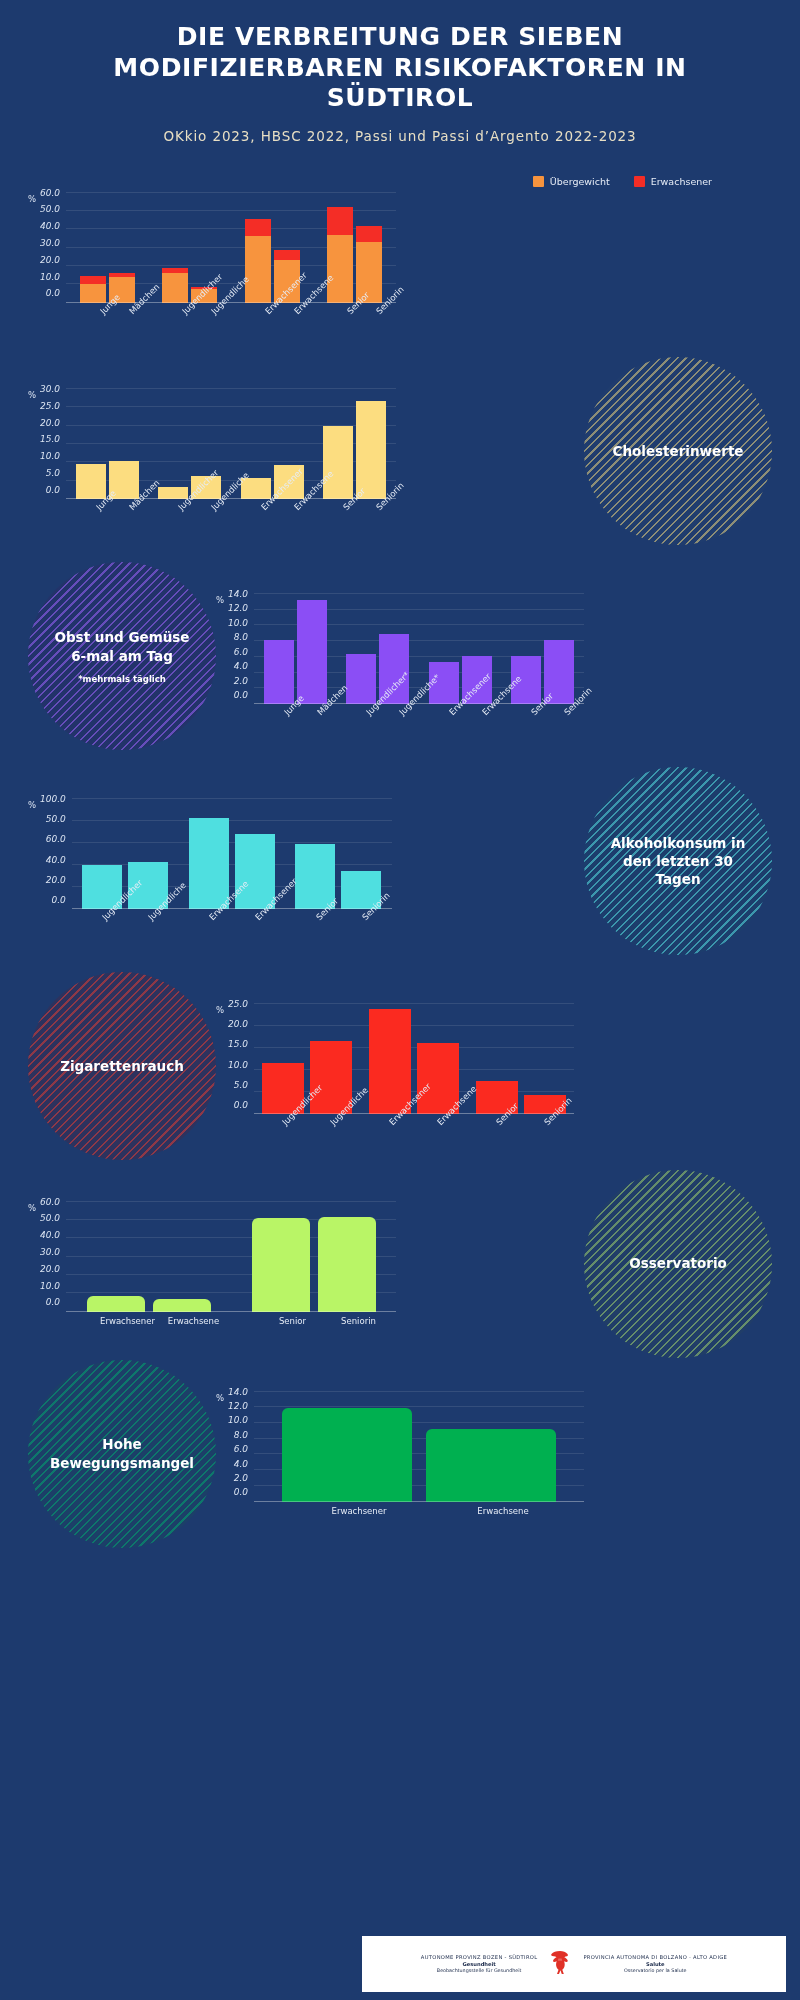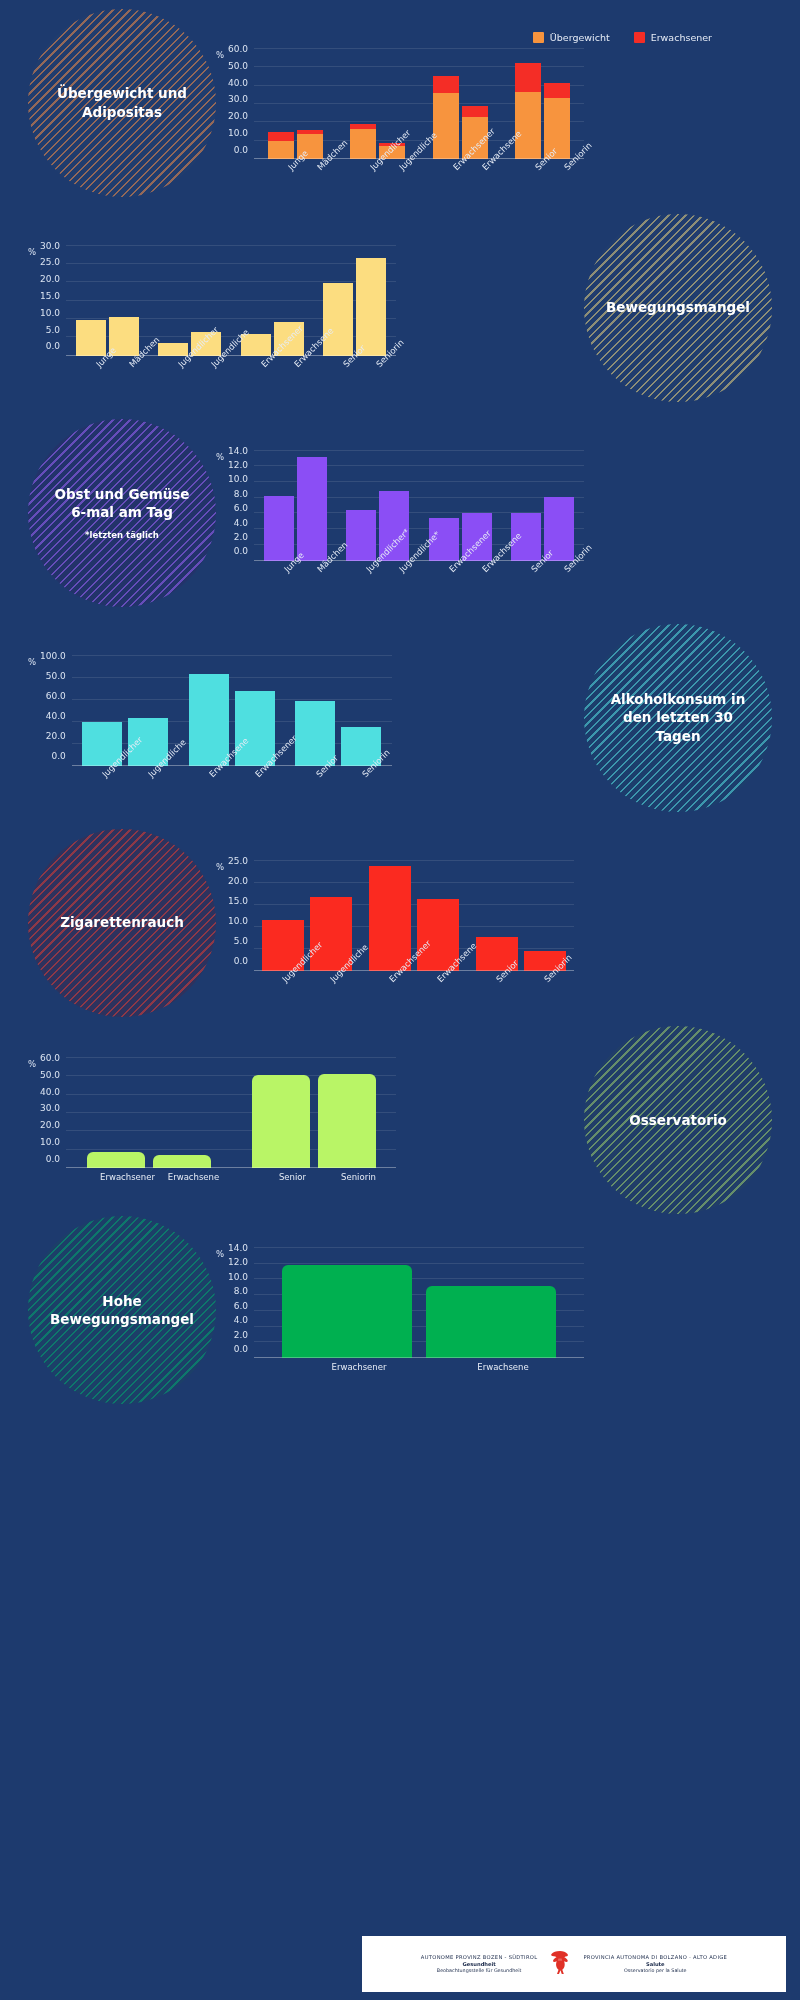--- a/index.html
+++ b/index.html
@@ -70,21 +70,21 @@
   .legend-item { display: flex; align-items: center; gap: 6px; }
   .legend-swatch { width: 11px; height: 11px; border-radius: 1px; display:block; }
 
   .plot-wrap { display: flex; }
   .pct-sign { font-size: 8.5px; color:#dbe4f2; align-self: flex-start; padding-top: 1px; width: 12px; }
   .yaxis {
     display: flex; flex-direction: column; justify-content: space-between;
     text-align: right; font-size: 9px; color: #dbe4f2; padding-right: 6px;
     flex: 0 0 auto;
   }
-  .yaxis span { line-height: 1; transform: translateY(-4px); }
+  .yaxis span { line-height: 1; transform: translateY(-4px); font-style: italic; }
   .plot { position: relative; flex: 1 1 auto; }
   .grid { position: absolute; inset: 0; }
   .grid i { position: absolute; left: 0; right: 0; height: 1px; background: rgba(255,255,255,0.10); display:block; }
   .bars { position: absolute; inset: 0; display: flex; align-items: flex-end; }
   .grp { display: flex; align-items: flex-end; justify-content: center; gap: 4px; height: 100%; }
   .bar { width: 34px; position: relative; display: flex; flex-direction: column; justify-content: flex-end; }
   .seg { width: 100%; display: block; }
   .xaxis-line { position: absolute; left: 0; right: 0; bottom: 0; height: 1px; background: rgba(255,255,255,0.28); }
 
   .xlabels { display: flex; margin-top: 4px; }
@@ -106,27 +106,28 @@
   .foot-t1 { font-size: 5.2px; letter-spacing: .3px; }
   .foot-t2 { font-size: 5.2px; font-weight: bold; }
   .foot-t3 { font-size: 4.8px; }
   .crest { width: 26px; height: 30px; flex: 0 0 auto; }
 </style>
 </head>
 <body>
 
 <div class="page">
 
+  <div class="header">
+    <div class="title">DIE VERBREITUNG DER SIEBEN MODIFIZIERBAREN RISIKOFAKTOREN IN SÜDTIROL</div>
+    <div class="subtitle">OKkio 2023, HBSC 2022, Passi und Passi d’Argento 2022-2023</div>
+  </div>
 
   <div id="sections">
       <div class="section" style="height: 205px;">
         <div class="row" style="height: 205px; padding: 0px 28px;">
-          <div class="badge hatch-orange">
-            <div class="badge-label">Übergewicht und Adipositas</div>
-          </div>
           <div class="chart">
             <div class="legend" style="justify-content: flex-end; padding-right: 60px;">
               <div class="legend-item">
                 <span class="legend-swatch" style="background: rgb(247, 148, 62);"></span>
                 <span>Übergewicht</span>
               </div>
               <div class="legend-item">
                 <span class="legend-swatch" style="background: rgb(244, 45, 38);"></span>
                 <span>Erwachsener</span>
               </div>
@@ -214,21 +215,21 @@
                 <div class="xlab" style="width: 26px;">Senior</div>
                 <div class="xlab" style="width: 26px;">Seniorin</div>
               </div>
             </div>
           </div>
         </div>
       </div>
       <div class="section" style="height: 205px;">
         <div class="row rev" style="height: 205px; padding: 0px 28px;">
           <div class="badge hatch-yellow">
-            <div class="badge-label">Bewegungsmangel</div>
+            <div class="badge-label">Cholesterinwerte</div>
           </div>
           <div class="chart">
             <div class="plot-wrap">
               <div class="pct-sign">%</div>
               <div class="yaxis" style="height: 110px;">
                 <span>30.0</span>
                 <span>25.0</span>
                 <span>20.0</span>
                 <span>15.0</span>
                 <span>10.0</span>
@@ -300,21 +301,21 @@
                 <div class="xlab" style="width: 30px;">Seniorin</div>
               </div>
             </div>
           </div>
         </div>
       </div>
       <div class="section" style="height: 205px;">
         <div class="row" style="height: 205px; padding: 0px 28px;">
           <div class="badge hatch-purple">
             <div class="badge-label">Obst und Gemüse 6-mal am Tag</div>
-            <div class="badge-note">*letzten täglich</div>
+            <div class="badge-note">*mehrmals täglich</div>
           </div>
           <div class="chart">
             <div class="plot-wrap">
               <div class="pct-sign">%</div>
               <div class="yaxis" style="height: 110px;">
                 <span>14.0</span>
                 <span>12.0</span>
                 <span>10.0</span>
                 <span>8.0</span>
                 <span>6.0</span>

